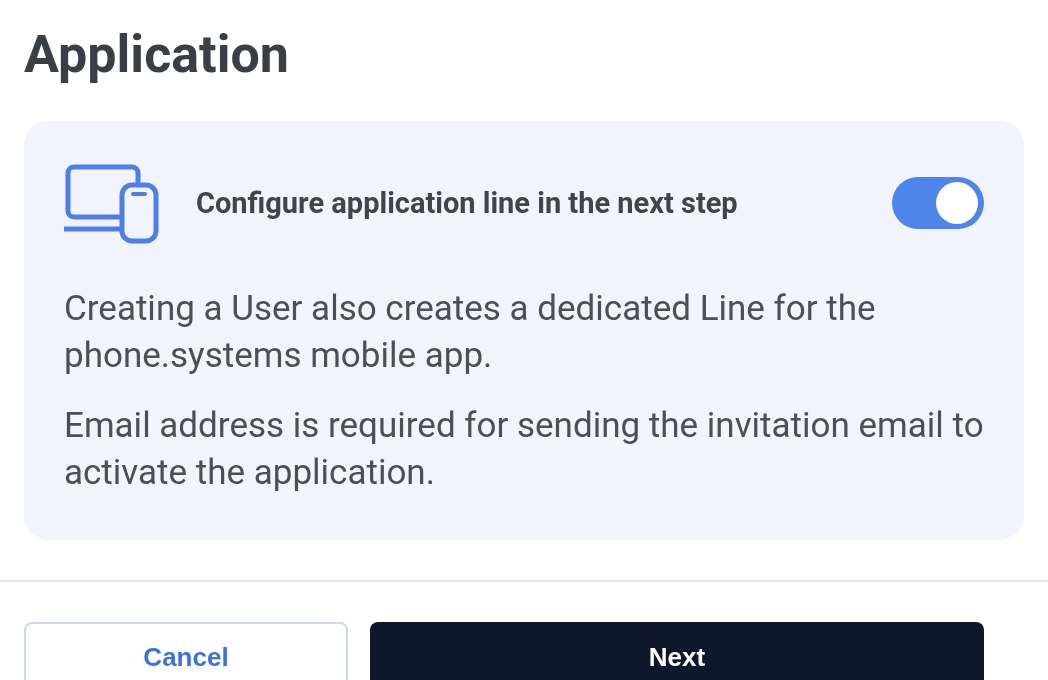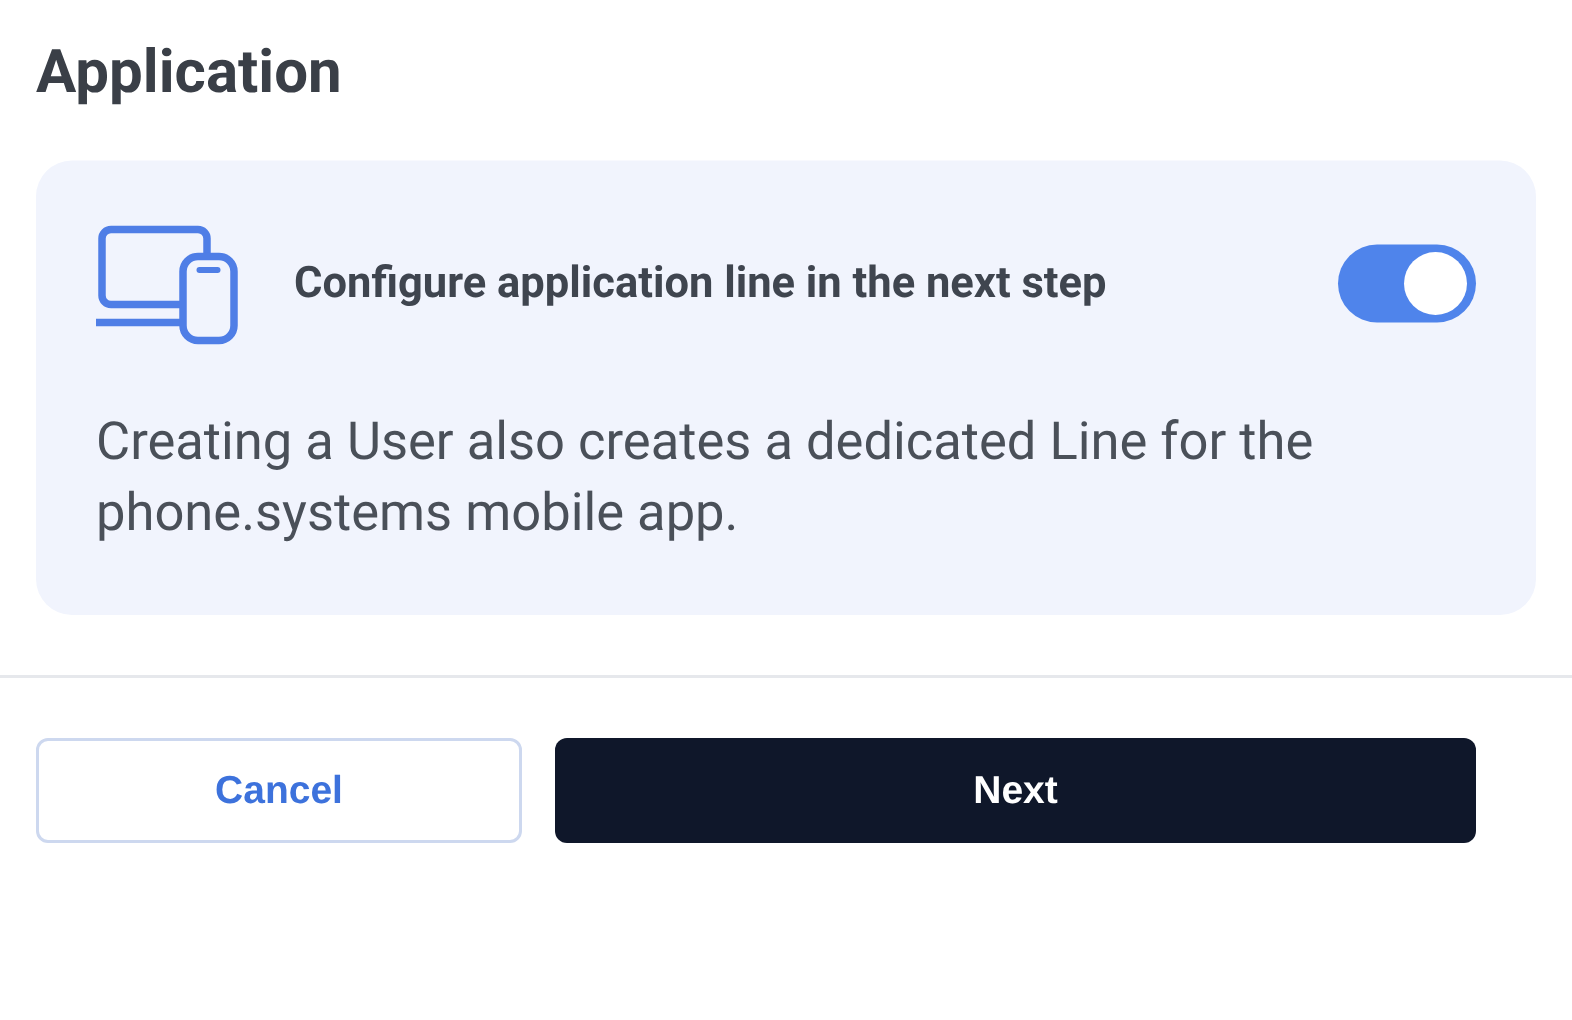--- a/index.html
+++ b/index.html
@@ -9,21 +9,21 @@
     }
     body {
       font-family: -apple-system, BlinkMacSystemFont, "Segoe UI", Roboto, "Helvetica Neue", Arial, sans-serif;
       background: #ffffff;
       padding: 24px;
       width: 1048px;
       height: 680px;
       color: #333;
     }
     .page-title {
-      font-size: 40px;
+      font-size: 52px;
       font-weight: 700;
       color: #3a3f47;
       margin-bottom: 36px;
     }
     .info-card {
       background: #f1f4fd;
       border-radius: 24px;
       padding: 40px 40px 44px 40px;
       margin-bottom: 40px;
     }
@@ -126,20 +126,21 @@
         <line x1="69" y1="33" x2="81" y2="33" stroke="#4f7ee6" stroke-width="4" stroke-linecap="round"></line>
       </svg>
     </div>
     <div class="card-title">Configure application line in the next step</div>
     <div class="toggle" role="switch" aria-checked="true">
       <div class="toggle-knob"></div>
     </div>
   </div>
   <div class="card-body">
     <p>Creating a User also creates a dedicated Line for the phone.systems mobile app.</p>
+    <p>Email address is required for sending the invitation email to activate the application.</p>
   </div>
 </div>
 
 <hr class="divider">
 
 <div class="actions">
   <button class="btn btn-cancel">Cancel</button>
   <button class="btn btn-next">Next</button>
 </div>
 

